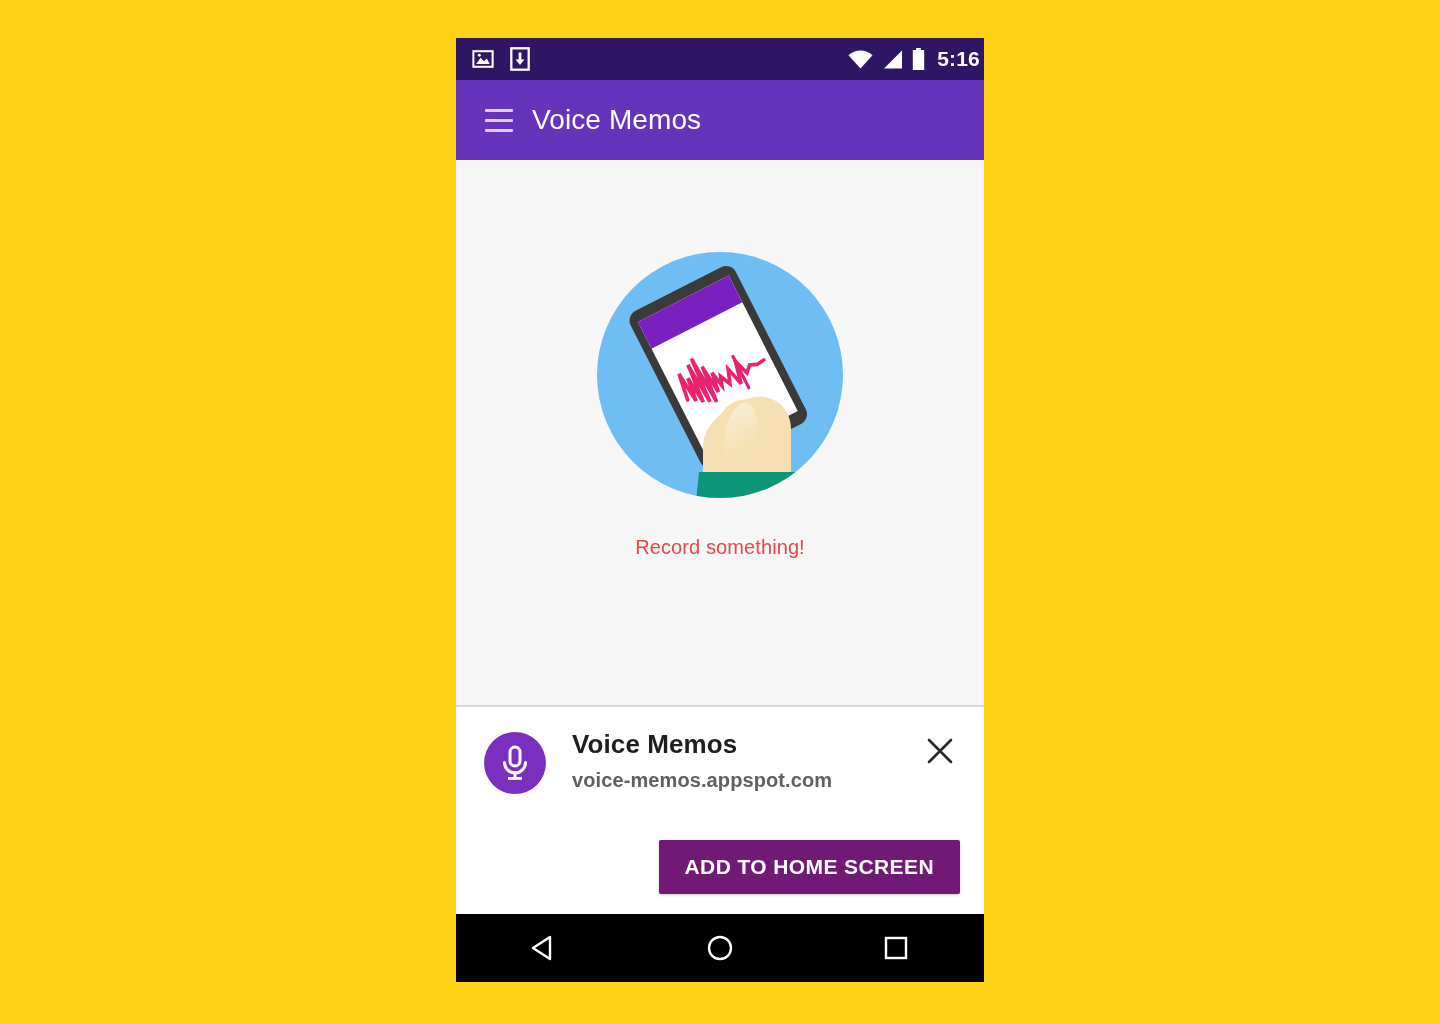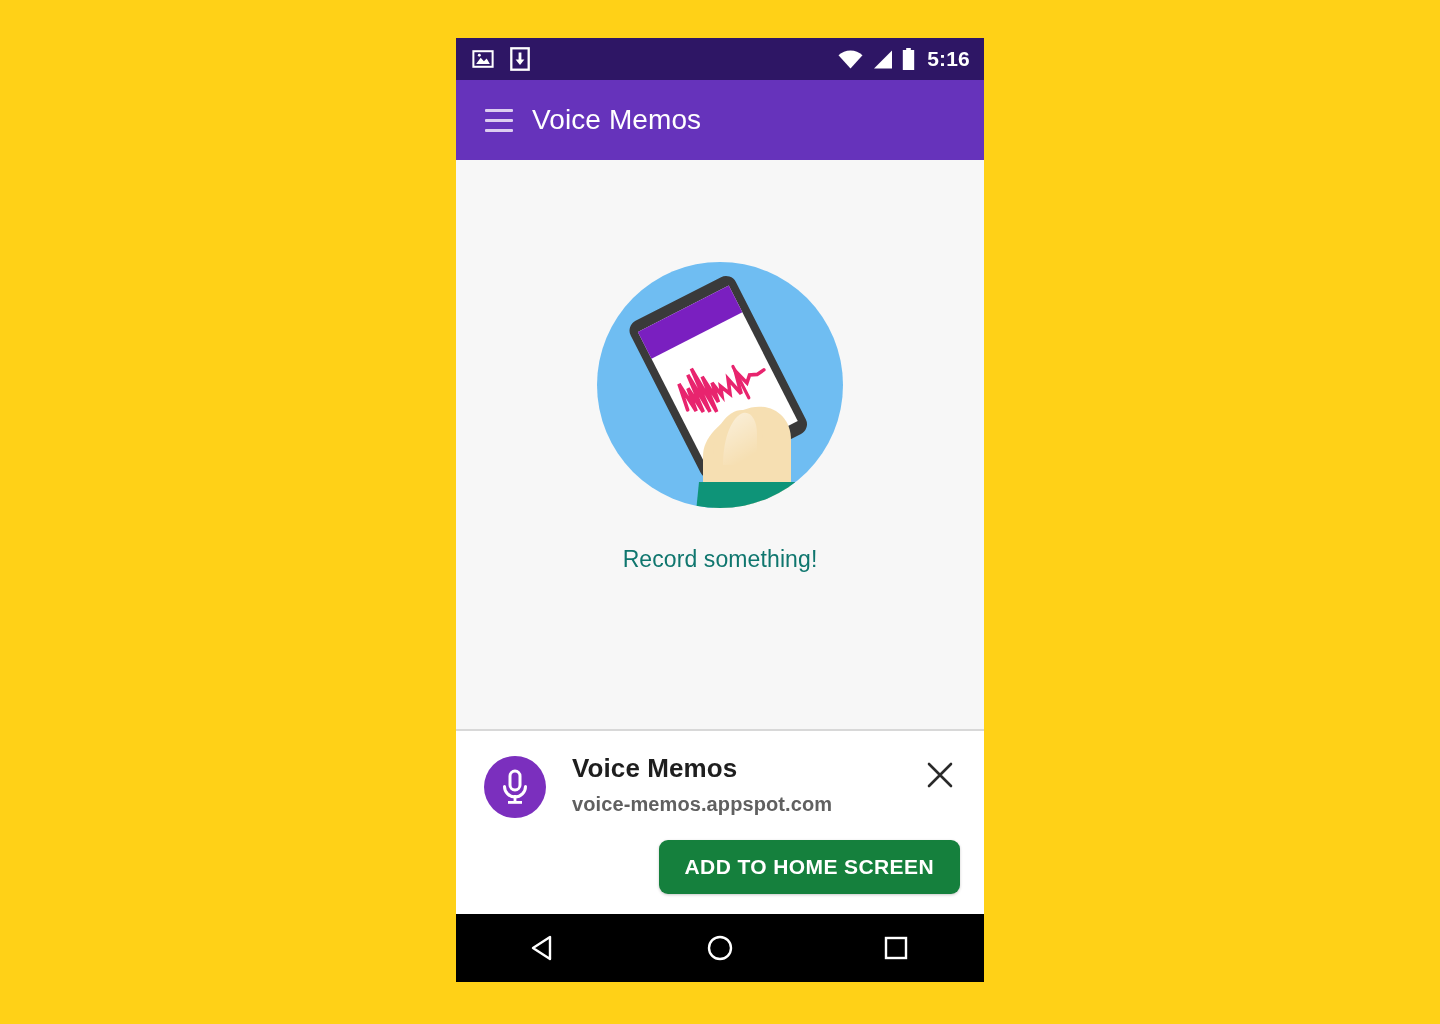--- a/index.html
+++ b/index.html
@@ -28,21 +28,21 @@
     display: flex;
     flex-direction: column;
   }
 
   
   #status-bar {
     height: 42px;
     background: #2E1665;
     display: flex;
     align-items: center;
-    padding: 0 14px 0 16px;
+    padding: 0 4px 0 16px;
     flex: 0 0 auto;
   }
   #status-left { display: flex; align-items: center; gap: 16px; }
   #status-right {
     margin-left: auto;
     display: flex;
     align-items: center;
     gap: 9px;
   }
   .status-glyph { display: block; }
@@ -91,22 +91,22 @@
     position: relative;
     display: flex;
     flex-direction: column;
     align-items: center;
     justify-content: center;
     padding-bottom: 56px;
   }
   #empty-illustration { width: 250px; height: 250px; display: block; }
   #empty-message {
     margin-top: 36px;
-    color: #0f766e;
-    font-size: 23px;
+    color: #ef4444;
+    font-size: 20px;
     letter-spacing: 0.1px;
   }
 
   
   #install-banner {
     flex: 0 0 auto;
     background: #ffffff;
     border-top: 2px solid #D8D8D8;
     padding: 22px 24px 20px 28px;
   }
@@ -150,32 +150,33 @@
     cursor: pointer;
     flex: 0 0 auto;
     margin-top: 2px;
   }
   #banner-actions {
     display: flex;
     justify-content: flex-end;
     margin-top: 22px;
   }
   #install-button {
-    background: #15803d;
+    background: #701a75;
     color: #ffffff;
     border: none;
-    border-radius: 9px;
+    border-radius: 2px;
     padding: 0 26px;
     height: 54px;
     font-family: "Liberation Sans", sans-serif;
     font-size: 21px;
     font-weight: bold;
     letter-spacing: 0.4px;
     cursor: pointer;
     box-shadow: 0 1px 3px rgba(0,0,0,0.22);
+    margin-top: 24px;
   }
 
   
   #nav-bar {
     height: 68px;
     background: #000000;
     display: flex;
     align-items: center;
     justify-content: space-around;
     flex: 0 0 auto;

